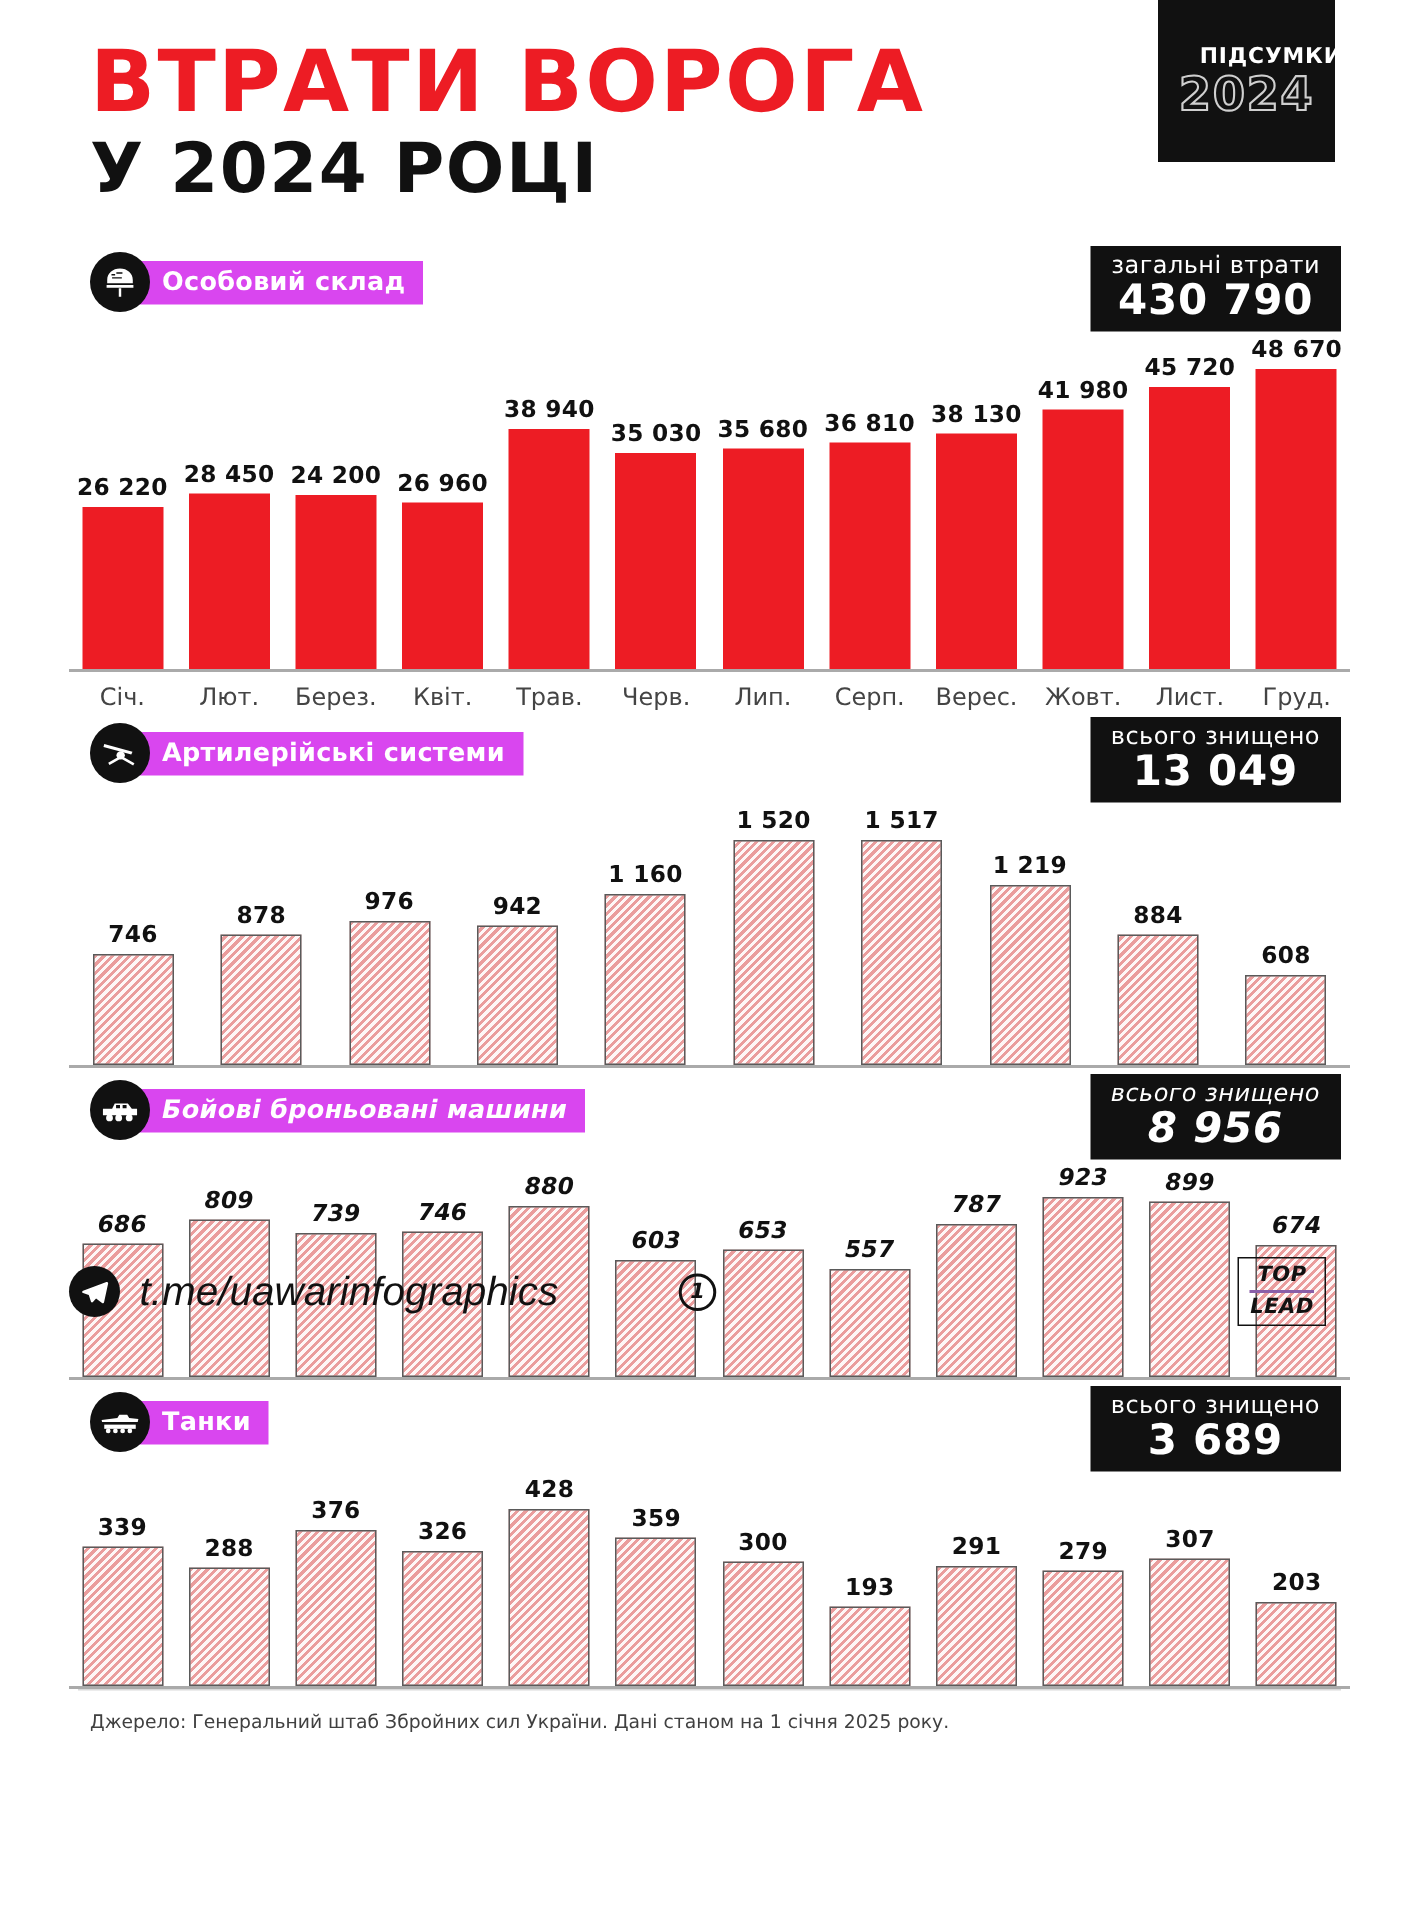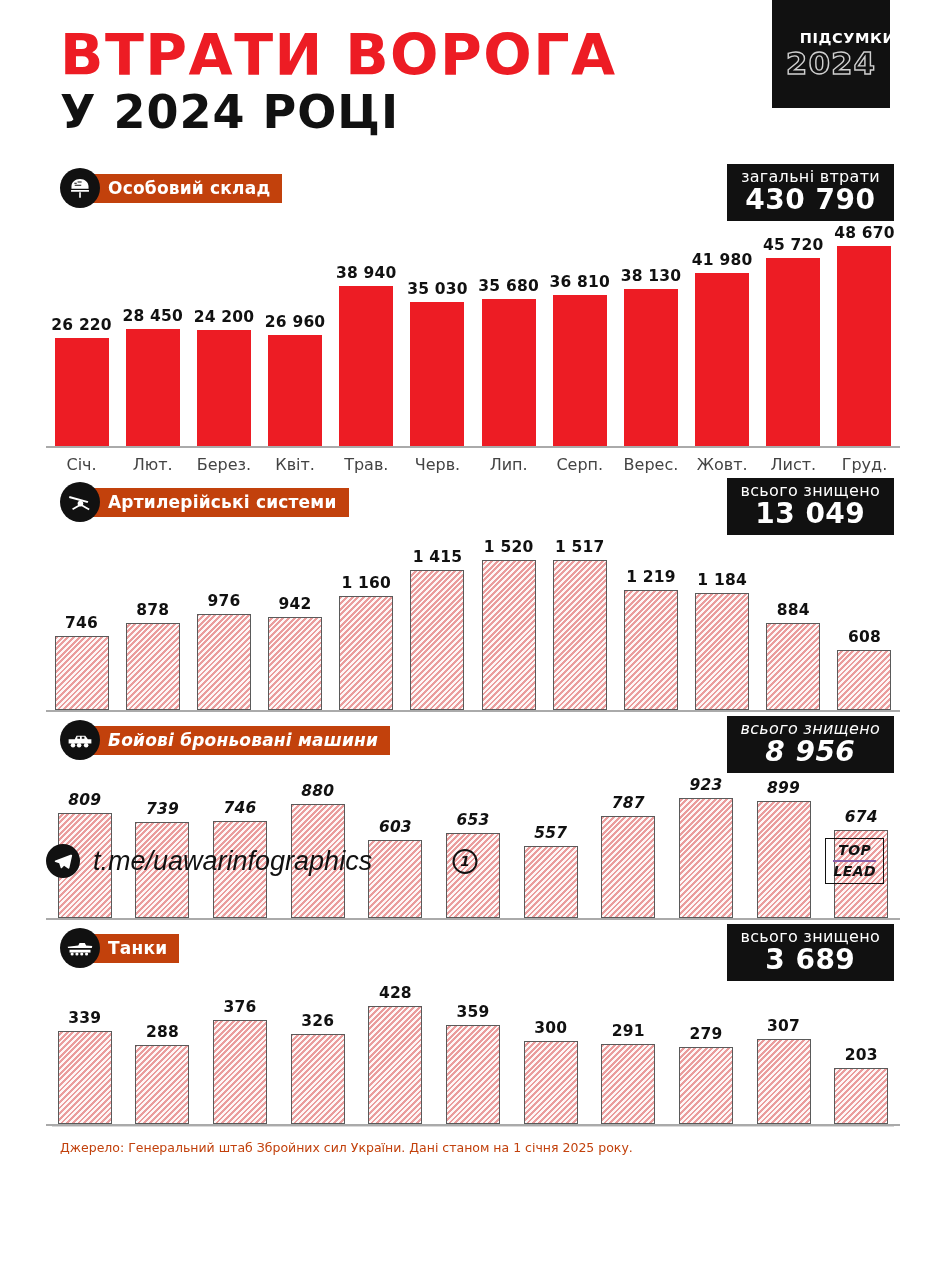--- a/index.html
+++ b/index.html
@@ -47,21 +47,21 @@
     position: relative; display: flex; align-items: center;
     height: 40px; margin-left: 14px;
   }
   .sec-icon {
     width: 40px; height: 40px; border-radius: 50%;
     background: #111; display: flex; align-items: center;
     justify-content: center; flex: 0 0 auto; z-index: 2;
   }
   .sec-icon svg { display: block; }
   .sec-label {
-    background: #c2410c; color: #fff;
+    background: #d946ef; color: #fff;
     font-size: 17px; font-weight: 700; letter-spacing: 0.2px;
     padding: 5px 12px 6px 22px; margin-left: -14px;
     height: 29px; line-height: 18px; white-space: nowrap;
     font-family: "DejaVu Sans", sans-serif;
   }
   .total-box {
     position: absolute; right: 6px; top: -4px;
     background: #111; color: #fff;
     padding: 5px 14px 7px; text-align: center; min-width: 160px;
   }
@@ -106,21 +106,21 @@
     margin-top: 7px;
   }
   .axis .tick {
     flex: 1 1 0; text-align: center; font-size: 16px;
     color: #444; font-family: "DejaVu Sans", sans-serif;
   }
 
   
   .divider { height: 1px; background: #d9d9d9; margin: 0 6px; }
   .source {
-    font-size: 12.5px; color: #c2410c; margin: 13px 0 0 14px;
+    font-size: 12.5px; color: #404040; margin: 13px 0 0 14px;
     font-family: "DejaVu Sans", sans-serif;
   }
   .footer {
     position: absolute; left: 46px; right: 62px; bottom: 26px;
     display: flex; align-items: center; font-style: italic;
   }
   .tg { display: flex; align-items: center; gap: 13px; }
   .tg-icon {
     width: 34px; height: 34px; border-radius: 50%;
     background: #111; display: flex; align-items: center; justify-content: center;
@@ -271,38 +271,30 @@
             </div>
             <div class="col">
               <div class="bar-val">942</div>
               <div class="bar hatch" style="height: 93px;"></div>
             </div>
             <div class="col">
               <div class="bar-val">1 160</div>
               <div class="bar hatch" style="height: 114px;"></div>
             </div>
             <div class="col">
-              <div class="bar-val">1 415</div>
-              <div class="bar hatch" style="height: 140px;"></div>
-            </div>
-            <div class="col">
               <div class="bar-val">1 520</div>
               <div class="bar hatch" style="height: 150px;"></div>
             </div>
             <div class="col">
               <div class="bar-val">1 517</div>
               <div class="bar hatch" style="height: 150px;"></div>
             </div>
             <div class="col">
               <div class="bar-val">1 219</div>
               <div class="bar hatch" style="height: 120px;"></div>
-            </div>
-            <div class="col">
-              <div class="bar-val">1 184</div>
-              <div class="bar hatch" style="height: 117px;"></div>
             </div>
             <div class="col">
               <div class="bar-val">884</div>
               <div class="bar hatch" style="height: 87px;"></div>
             </div>
             <div class="col">
               <div class="bar-val">608</div>
               <div class="bar hatch" style="height: 60px;"></div>
             </div>
           </div>
@@ -320,20 +312,24 @@
             </svg>
           </div>
           <div class="sec-label">Бойові броньовані машини</div>
           <div class="total-box">
             <div class="total-label">всього знищено</div>
             <div class="total-value">8 956</div>
           </div>
         </div>
         <div class="chart">
           <div class="plot" style="height: 154px;">
+            <div class="col">
+              <div class="bar-val">686</div>
+              <div class="bar hatch" style="height: 89px;"></div>
+            </div>
             <div class="col">
               <div class="bar-val">809</div>
               <div class="bar hatch" style="height: 105px;"></div>
             </div>
             <div class="col">
               <div class="bar-val">739</div>
               <div class="bar hatch" style="height: 96px;"></div>
             </div>
             <div class="col">
               <div class="bar-val">746</div>
@@ -414,20 +410,24 @@
               <div class="bar-val">428</div>
               <div class="bar hatch" style="height: 118px;"></div>
             </div>
             <div class="col">
               <div class="bar-val">359</div>
               <div class="bar hatch" style="height: 99px;"></div>
             </div>
             <div class="col">
               <div class="bar-val">300</div>
               <div class="bar hatch" style="height: 83px;"></div>
+            </div>
+            <div class="col">
+              <div class="bar-val">193</div>
+              <div class="bar hatch" style="height: 53px;"></div>
             </div>
             <div class="col">
               <div class="bar-val">291</div>
               <div class="bar hatch" style="height: 80px;"></div>
             </div>
             <div class="col">
               <div class="bar-val">279</div>
               <div class="bar hatch" style="height: 77px;"></div>
             </div>
             <div class="col">

